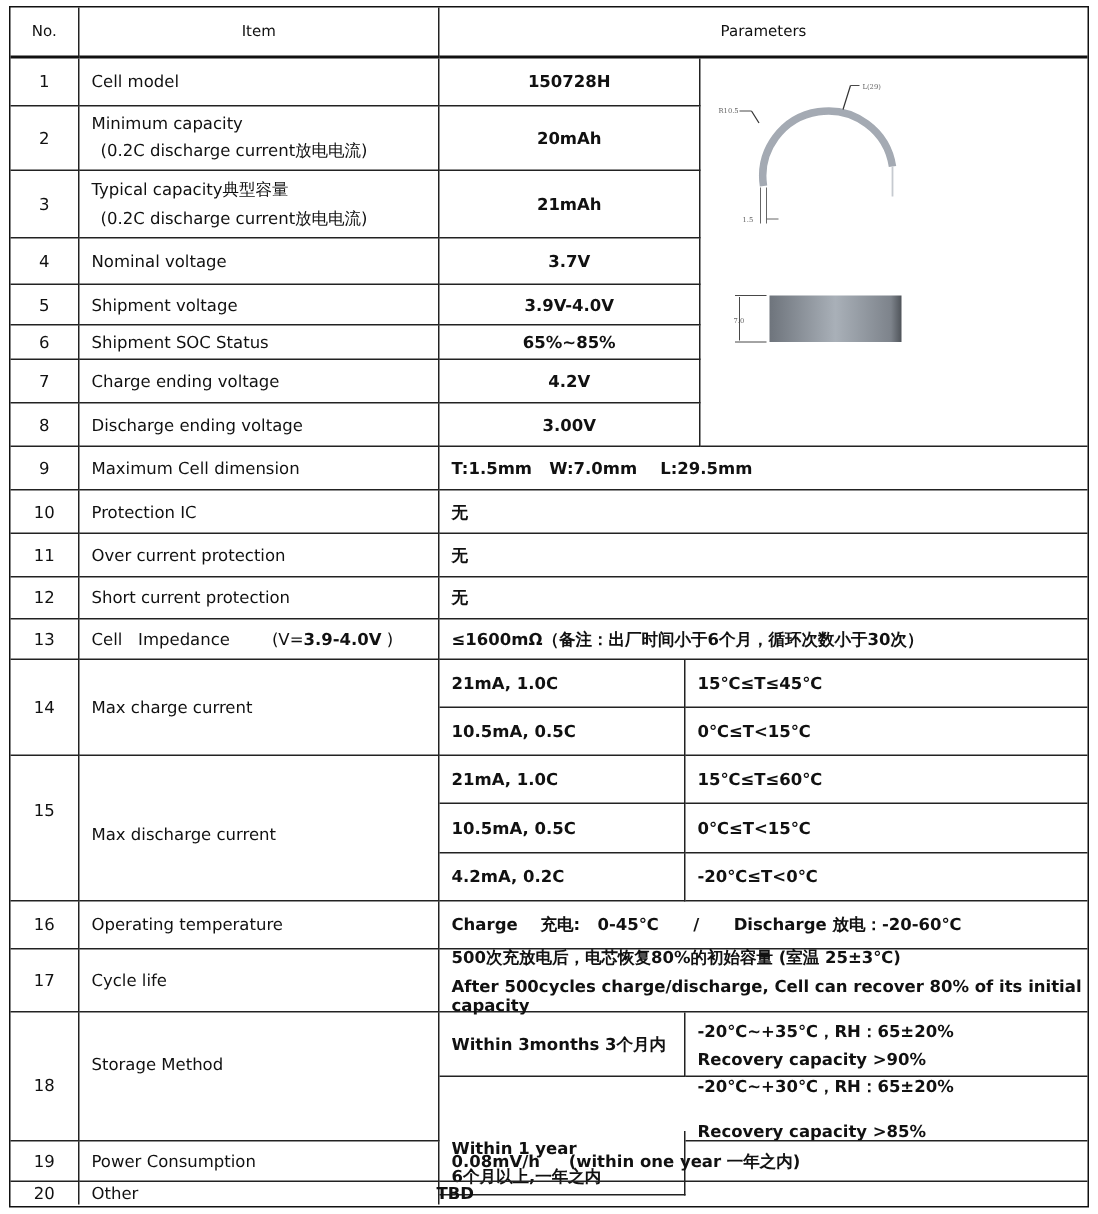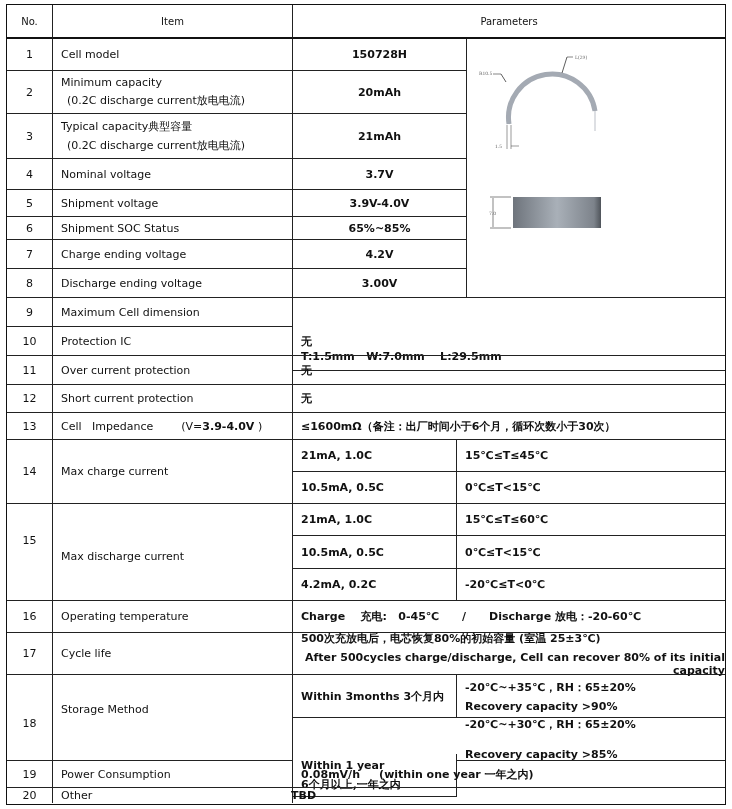--- a/index.html
+++ b/index.html
@@ -3,21 +3,21 @@
 <meta charset="utf-8">
 <style>
   html, body { margin:0; padding:0; background:#ffffff; }
   body { width:732px; height:809px; position:relative; font-family:"DejaVu Sans", "Liberation Sans", sans-serif; color:#111; overflow:hidden; }
   .tbl { position:absolute; left:6px; top:4px; width:720px; height:801px; border:1.5px solid #111; box-sizing:border-box; }
   .cell { position:absolute; box-sizing:border-box; border-right:1px solid #222; border-bottom:1px solid #222; display:flex; align-items:center; font-size:11px; }
   .c { justify-content:center; }
   .l { padding-left:8px; }
   .b { font-weight:bold; }
   .hdr { font-weight:normal; font-size:10px; justify-content:center; border-bottom:2.5px solid #111; }
-  .two { flex-direction:column; align-items:flex-start; justify-content:center; gap:6px;text-align:right; }
+  .two { flex-direction:column; align-items:flex-start; justify-content:center; gap:6px; }
   .noR { border-right:none; }
   .img-cell { position:absolute; box-sizing:border-box; border-bottom:1px solid #222; }
 </style>
 </head>
 <body>
 
 <div class="tbl">
 
   <div class="cell hdr" style="left:0;top:0;width:46px;height:34px;">No.</div>
   <div class="cell hdr" style="left:46px;top:0;width:240px;height:34px;">Item</div>
@@ -88,21 +88,21 @@
       <rect x="46" y="158" width="88" height="31" fill="url(#bodyGrad)"></rect>
       <line x1="23" y1="158" x2="44" y2="158" stroke="#333" stroke-width="0.6"></line>
       <line x1="23" y1="189" x2="44" y2="189" stroke="#333" stroke-width="0.6"></line>
       <line x1="26" y1="159" x2="26" y2="188" stroke="#333" stroke-width="0.6"></line>
       <text x="22" y="176" font-size="4.5" fill="#666" font-family="DejaVu Serif, serif">7.0</text>
     </svg>
   </div>
 
   <div class="cell c" style="left:0;top:293px;width:46px;height:29px;">9</div>
   <div class="cell l" style="left:46px;top:293px;width:240px;height:29px;">Maximum Cell dimension</div>
-  <div class="cell l b noR" style="left:286px;top:293px;width:432px;height:29px;white-space:pre;margin-top:44px;">T:1.5mm   W:7.0mm    L:29.5mm</div>
+  <div class="cell l b noR" style="left:286px;top:293px;width:432px;height:29px;white-space:pre;">T:1.5mm   W:7.0mm    L:29.5mm</div>
 
   <div class="cell c" style="left:0;top:322px;width:46px;height:29px;">10</div>
   <div class="cell l" style="left:46px;top:322px;width:240px;height:29px;">Protection IC</div>
   <div class="cell l b noR" style="left:286px;top:322px;width:432px;height:29px;">无</div>
 
   <div class="cell c" style="left:0;top:351px;width:46px;height:29px;">11</div>
   <div class="cell l" style="left:46px;top:351px;width:240px;height:29px;">Over current protection</div>
   <div class="cell l b noR" style="left:286px;top:351px;width:432px;height:29px;">无</div>
 
   <div class="cell c" style="left:0;top:380px;width:46px;height:28px;">12</div>

